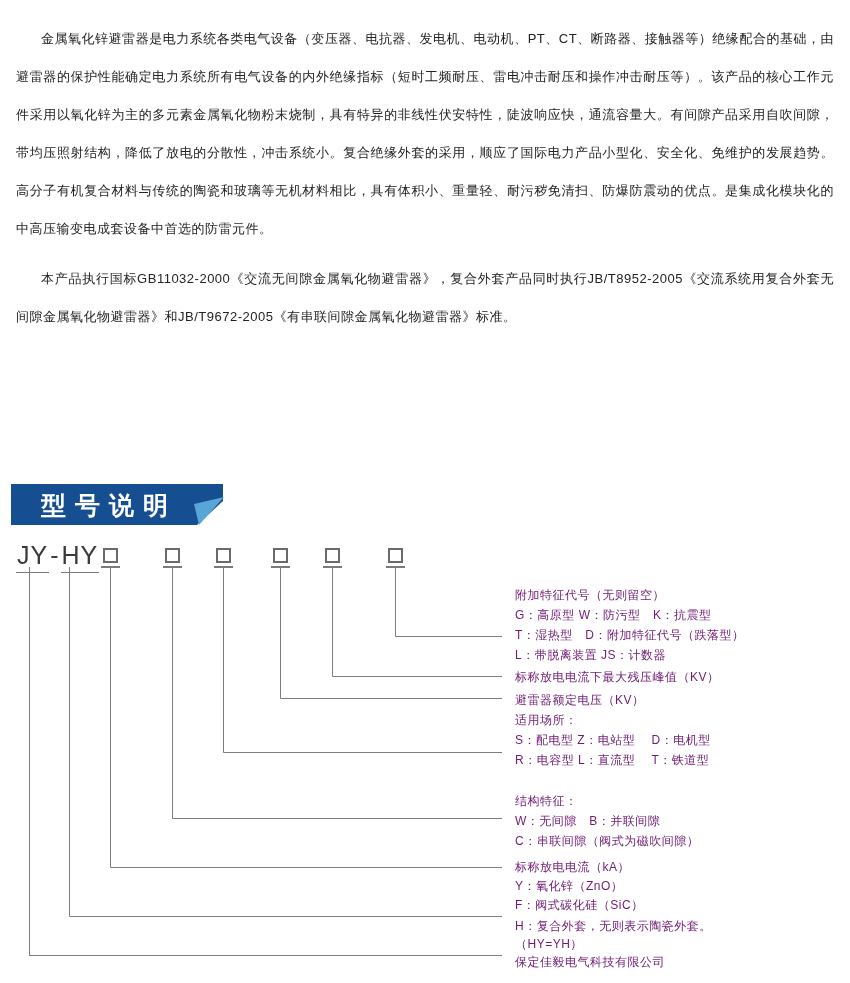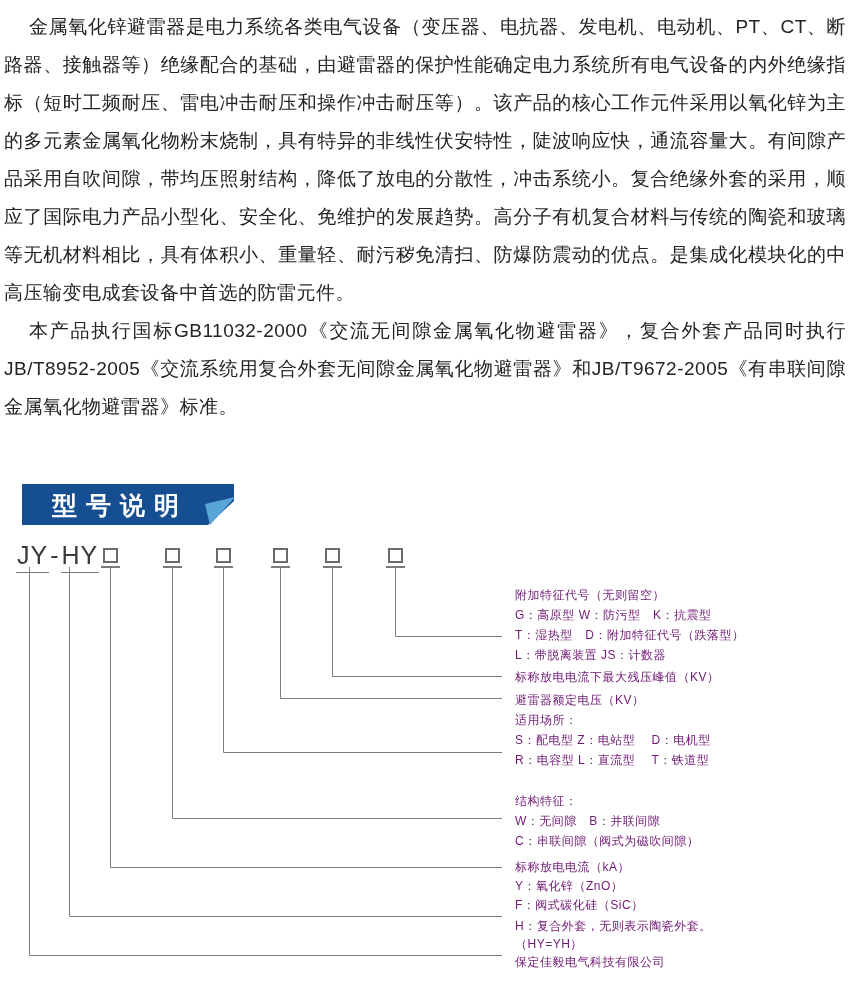--- a/index.html
+++ b/index.html
@@ -10,31 +10,31 @@
     overflow:hidden;
     font-family:"Liberation Sans","DejaVu Sans",sans-serif;
     color:#222222;
   }
   
   .intro{
     position:absolute;top:0;left:0;right:0;
     padding:8px 4px 0 4px;
   }
   .intro p{
-    margin:0;
-    font-size:19px;
+    margin:12px;
+    font-size:13px;
     line-height:38px;
     text-align:justify;
     text-justify:inter-ideograph;
     text-indent:25px;
     color:#232323;
     letter-spacing:0.5px;
   }
   
-  .banner{position:absolute;left:22px;top:484px;width:225px;height:42px;}
+  .banner{position:absolute;left:11px;top:484px;width:225px;height:42px;}
   .banner svg{display:block;}
   .banner text{
     font-family:"Liberation Sans","DejaVu Sans",sans-serif;
     font-weight:bold;
     font-size:25px;
     letter-spacing:9px;
     fill:#ffffff;
   }
   
   .model-prefix{

